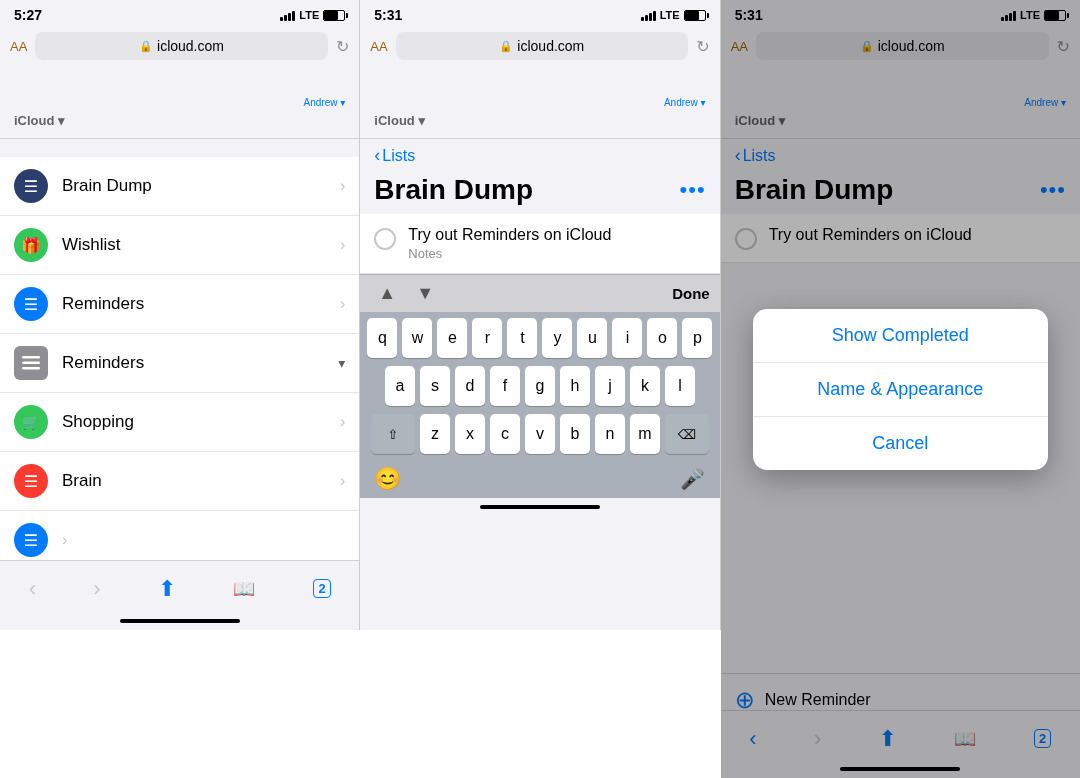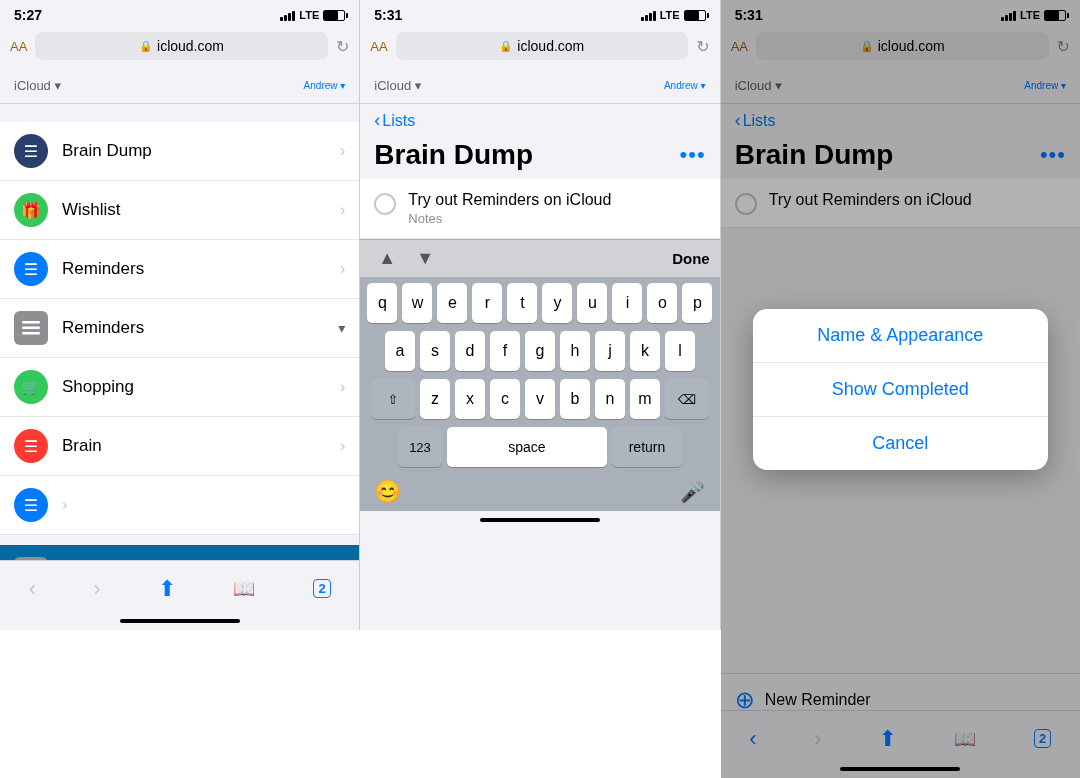--- a/index.html
+++ b/index.html
@@ -75,21 +75,21 @@
 
     
     .icloud-header {
       display: flex;
       justify-content: space-between;
       align-items: center;
       padding: 8px 14px;
       background: #f2f2f7;
       border-bottom: 1px solid #d1d1d6;
     }
-    .icloud-logo { font-size: 20px; font-weight: 400; color: #000; }
+    .icloud-logo { font-size: 20px; font-weight: 700; color: #000; margin-top: 35px; }
     .icloud-logo span { font-size: 13px; color: #636366; }
     .user-name { font-size: 16px; color: #007aff; font-weight: 400; }
     .user-name span { font-size: 10px; color: #007aff; }
 
     
     .lists-content { flex: 1; background: #f2f2f7; overflow-y: auto; }
     .list-item {
       display: flex;
       align-items: center;
       padding: 12px 14px;
@@ -509,25 +509,20 @@
       <div class="kb-key">z</div>
       <div class="kb-key">x</div>
       <div class="kb-key">c</div>
       <div class="kb-key">v</div>
       <div class="kb-key">b</div>
       <div class="kb-key">n</div>
       <div class="kb-key">m</div>
       <div class="kb-key dark wide">⌫</div>
     </div>
 
-    <div class="kb-row">
-      <div class="kb-key dark wide">123</div>
-      <div class="kb-key space">space</div>
-      <div class="kb-key dark return">return</div>
-    </div>
 
     <div class="kb-bottom-bar">
       <span class="kb-emoji">😊</span>
       <span class="kb-mic">🎤</span>
     </div>
   </div>
 
   <div class="home-indicator">
     <div class="home-bar"></div>
   </div>
@@ -607,25 +602,25 @@
   </div>
 
   <div class="home-indicator" style="position:absolute; bottom:0; left:0; right:0; z-index:1;">
     <div class="home-bar"></div>
   </div>
 
   <div class="dim-overlay">
     <div class="action-sheet">
 
       <div class="action-item">
+        <span class="action-label">Show Completed</span>
+      </div>
+
+      <div class="action-item">
         <span class="action-label">Name &amp; Appearance</span>
-      </div>
-
-      <div class="action-item">
-        <span class="action-label">Show Completed</span>
       </div>
 
       <div class="action-item">
         <span class="action-label cancel-label">Cancel</span>
       </div>
 
     </div>
   </div>
 
 </div>

